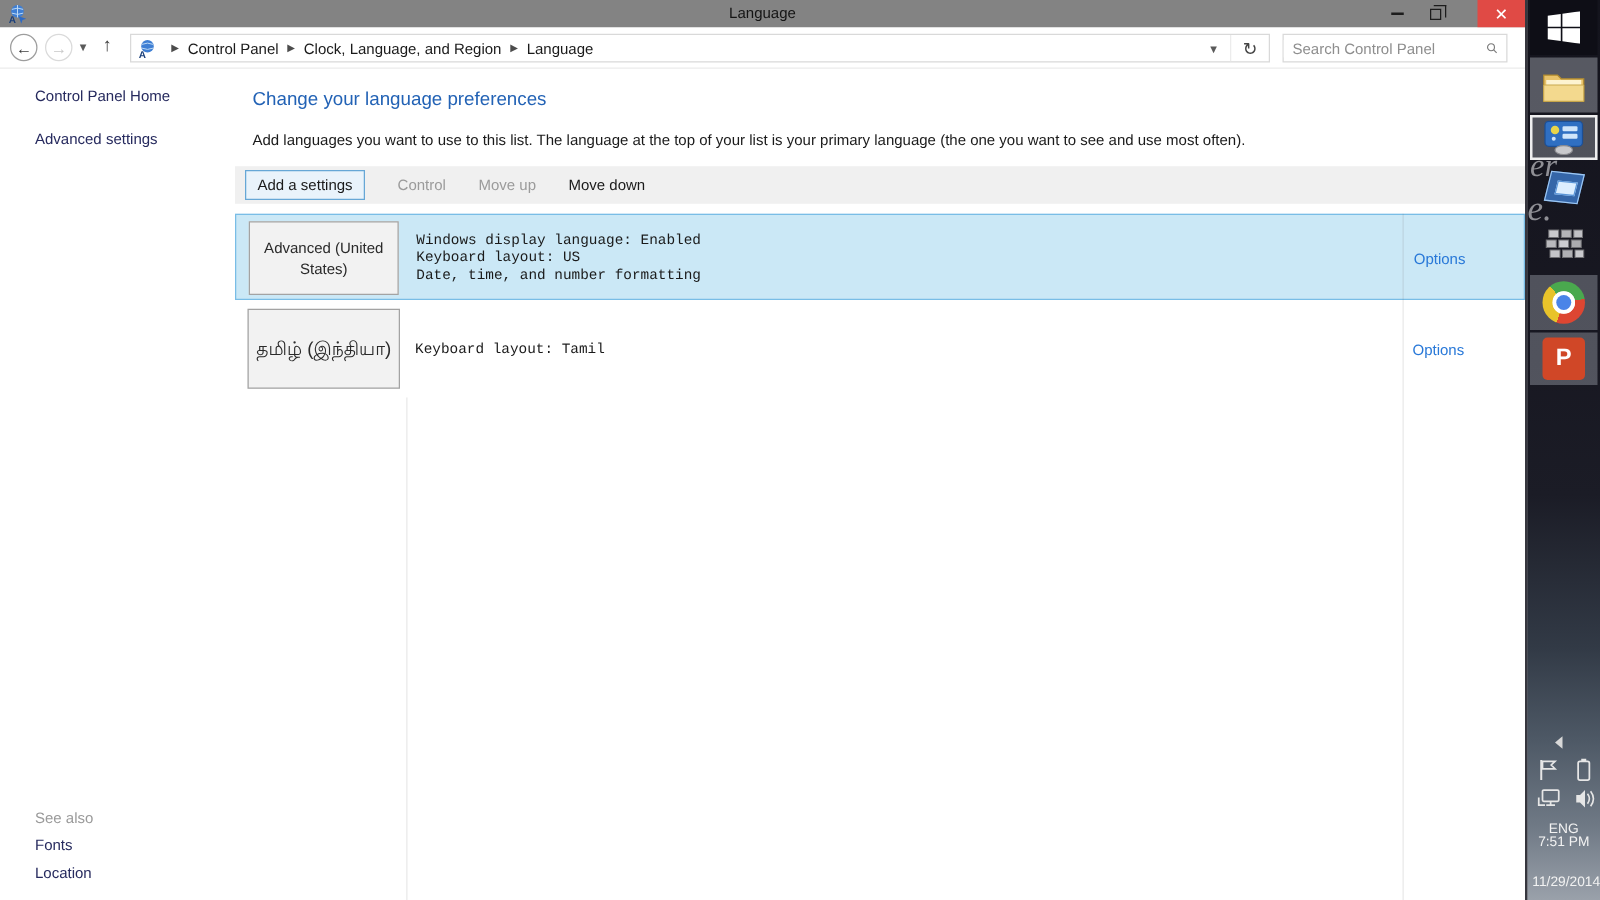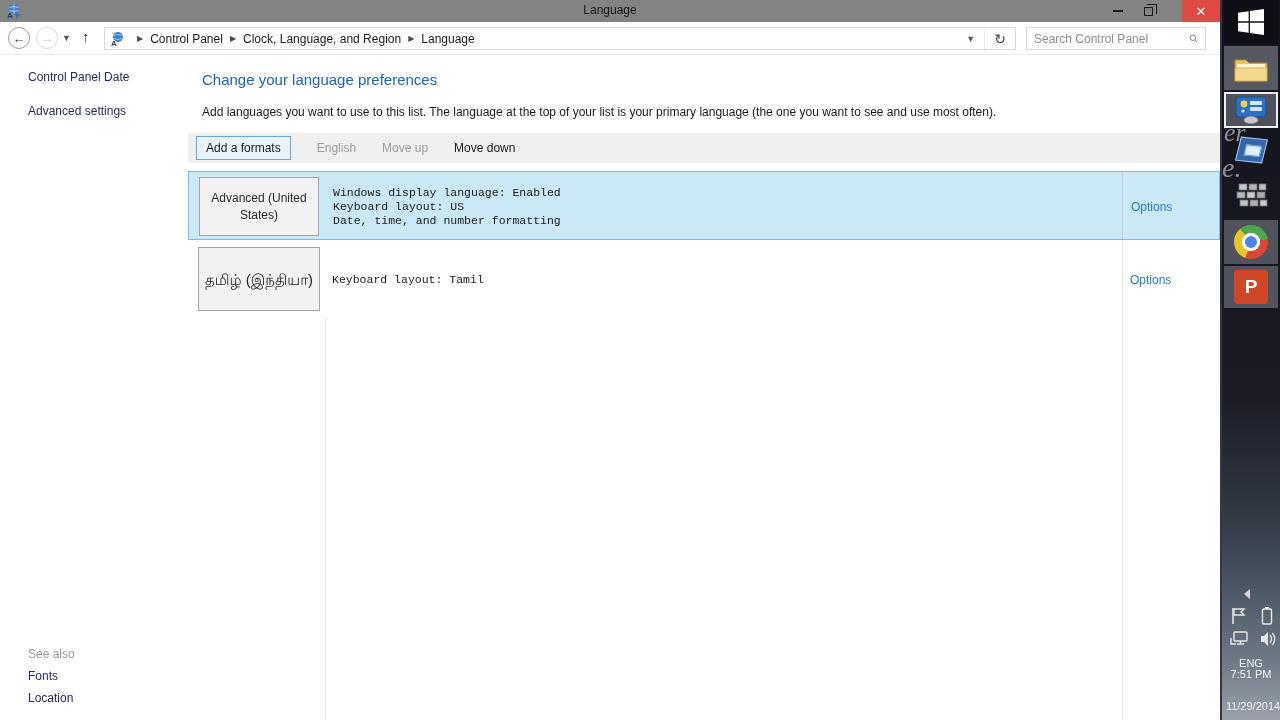--- a/index.html
+++ b/index.html
@@ -180,32 +180,32 @@
 
     <div id="searchbox">
       <input id="search-input" type="text" placeholder="Search Control Panel" style="">
       <svg id="search-icon" width="13" height="13" viewBox="0 0 13 13">
         <circle cx="5.5" cy="5.5" r="4" fill="none" stroke="#7a7a7a" stroke-width="1.3"></circle>
         <line x1="8.6" y1="8.6" x2="12" y2="12" stroke="#7a7a7a" stroke-width="1.3"></line>
       </svg>
     </div>
   </div>
 
-  <div class="side-link" style="left:28px; top:70px;">Control Panel Date</div>
+  <div class="side-link" style="left:28px; top:70px;">Control Panel Home</div>
   <div class="side-link" style="left:28px; top:104px;">Advanced settings</div>
   <div class="side-gray" style="left:28px; top:647px;">See also</div>
   <div class="side-link" style="left:28px; top:669px;">Fonts</div>
   <div class="side-link" style="left:28px; top:691px;">Location</div>
 
   <div id="page-heading">Change your language preferences</div>
   <div id="page-desc">Add languages you want to use to this list. The language at the top of your list is your primary language (the one you want to see and use most often).</div>
 
   <div id="cmdbar">
-    <div id="add-lang-btn">Add a formats</div>
-    <div class="cmd disabled">English</div>
+    <div id="add-lang-btn">Add a settings</div>
+    <div class="cmd disabled">Control</div>
     <div class="cmd disabled">Move up</div>
     <div class="cmd enabled">Move down</div>
   </div>
 
   <div class="gridline" style="left:1122px; top:171px; height:549px;"></div>
   <div class="gridline" style="left:325px; top:318px; height:402px;"></div>
 
   <div id="row-english">
     <div id="tile-english" class="lang-tile">Advanced (United States)</div>
     <div id="details-english" class="lang-details">

